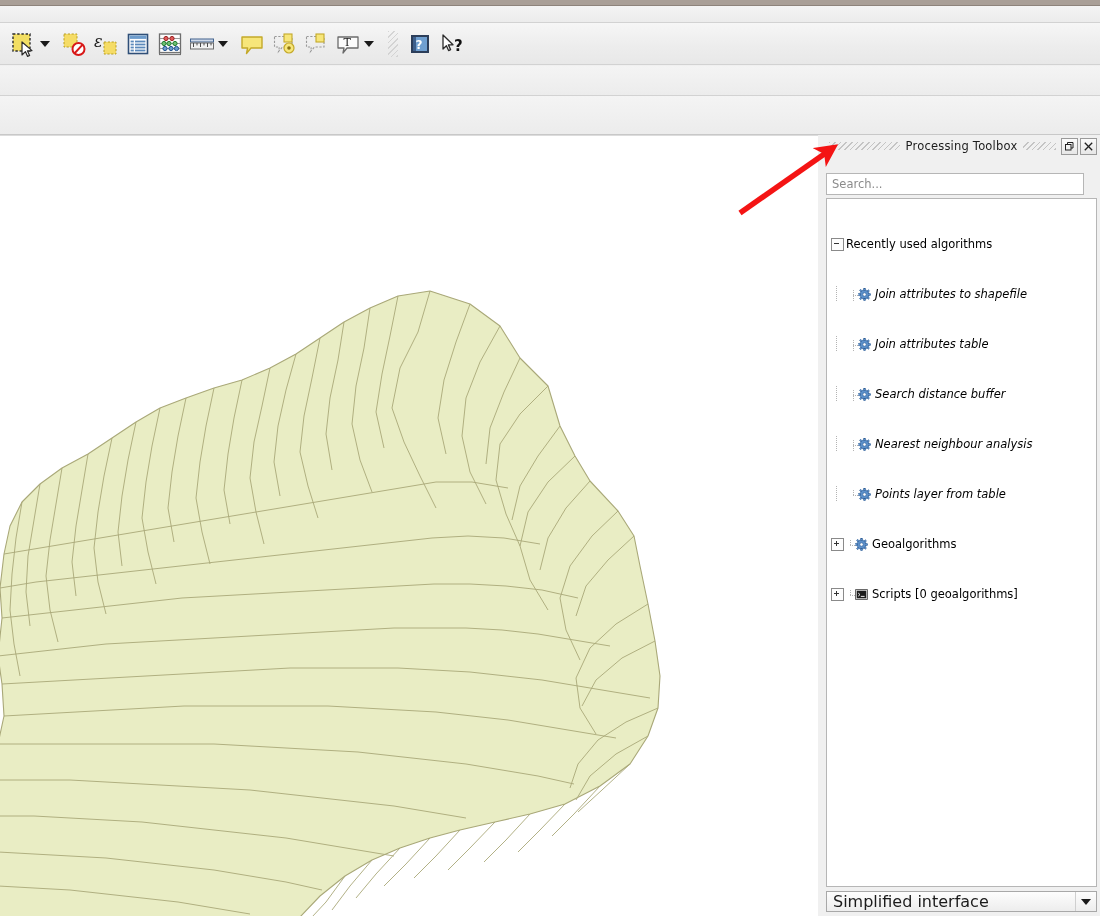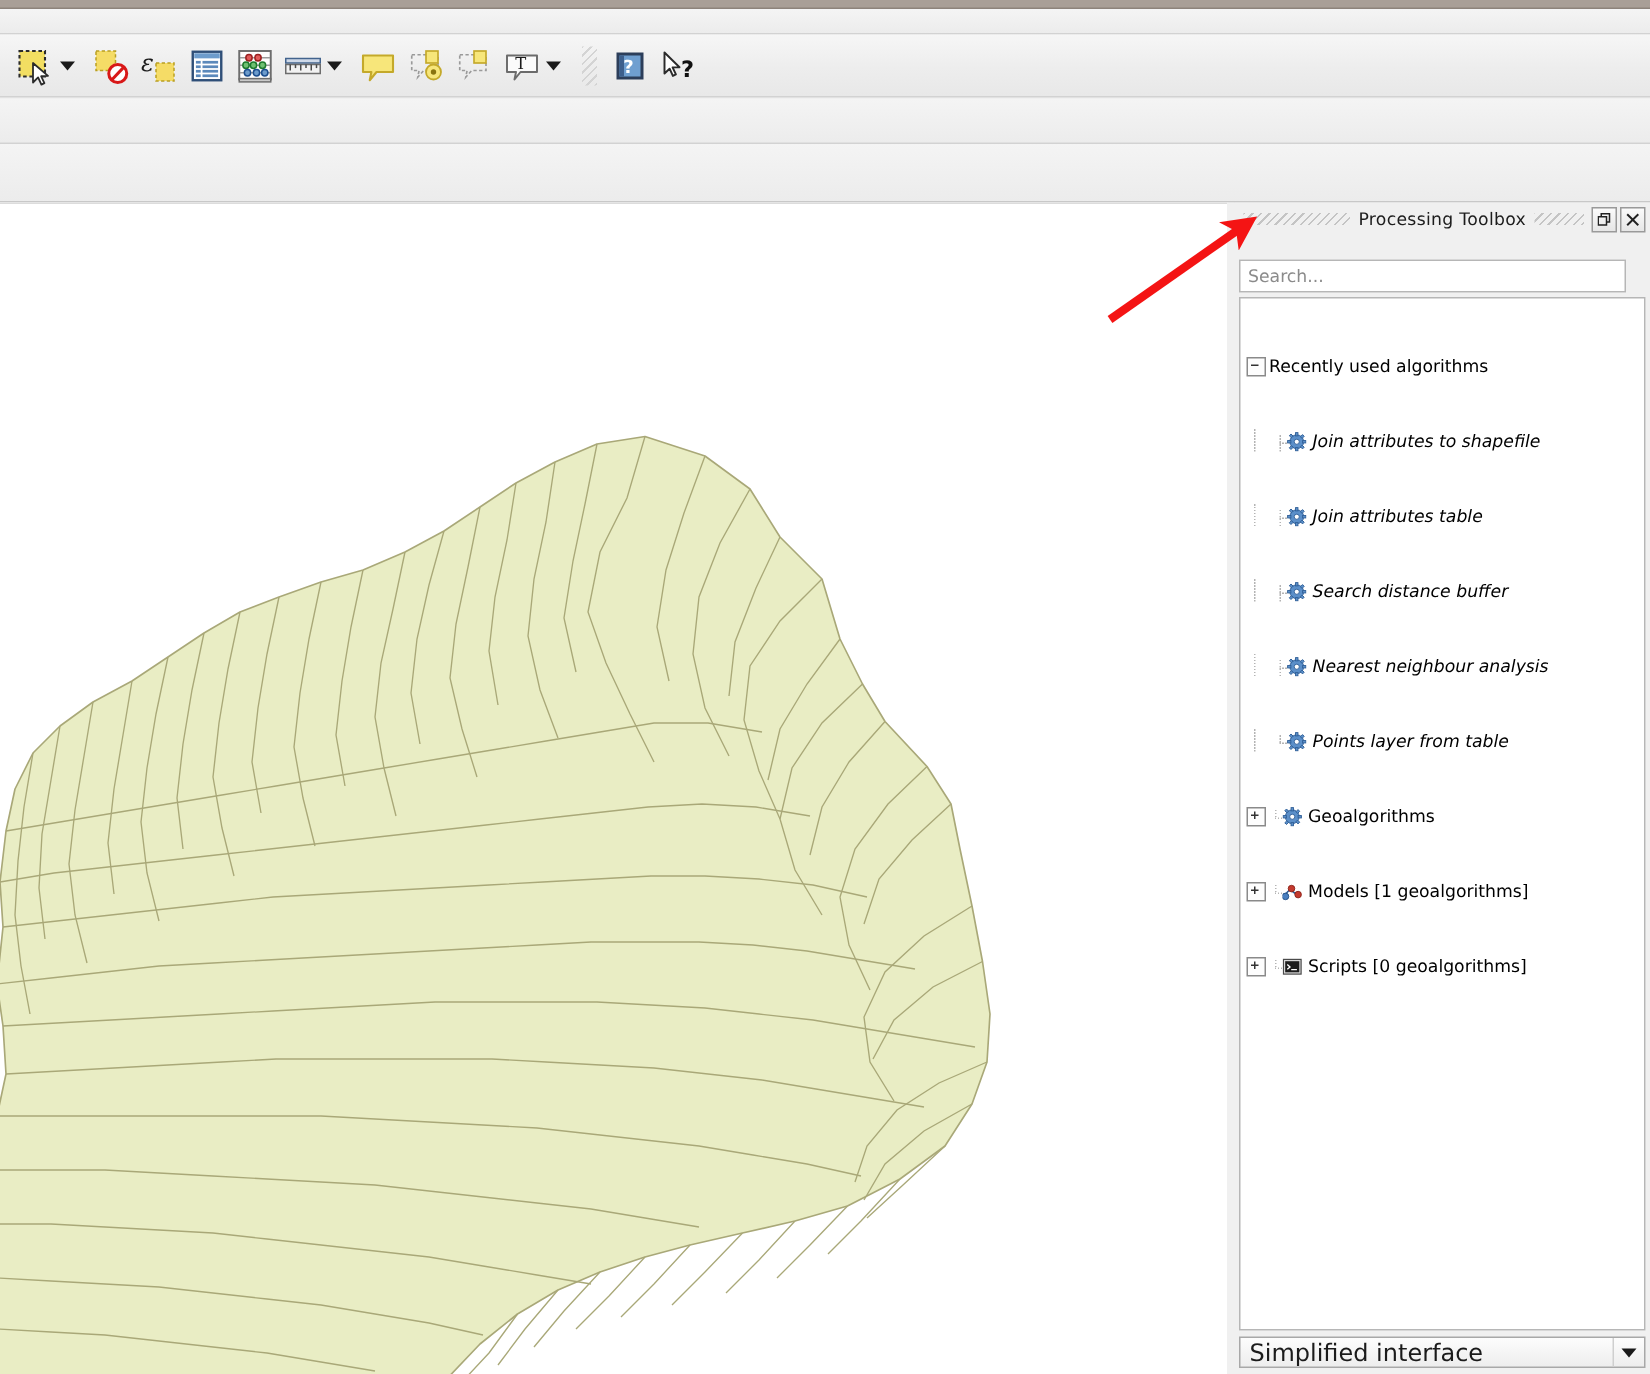--- a/index.html
+++ b/index.html
@@ -588,33 +588,20 @@
                 <rect x="9.2" y="9.2" width="2" height="1.6" transform="rotate(45 10.2 10)"></rect>
                 <rect x="9.2" y="2.2" width="2" height="1.6" transform="rotate(-45 10.2 3)"></rect>
                 <rect x="1.8" y="9.6" width="2" height="1.6" transform="rotate(-45 2.8 10.4)"></rect>
               </g>
               <circle cx="6.5" cy="6.5" r="1.7" fill="#ffffff" stroke="#2f5e96" stroke-width="0.6"></circle>
             </svg>
           </span>
           <span class="label">Geoalgorithms</span>
         </div>
 
-        <div class="row">
-          <span class="expander plus"></span>
-          <span class="tline last"></span>
-          <span class="ticon">
-            <svg width="13" height="13" viewBox="0 0 13 13">
-              <path d="M1 9 L5 5 L9 8" fill="none" stroke="#2f5e96" stroke-width="1.1"></path>
-              <circle cx="2" cy="9.6" r="2.2" fill="#4a7fc0" stroke="#244f85" stroke-width="0.6"></circle>
-              <circle cx="6" cy="4.4" r="2.2" fill="#c43a2e" stroke="#8a2218" stroke-width="0.6"></circle>
-              <circle cx="10.4" cy="8.4" r="2.2" fill="#c43a2e" stroke="#8a2218" stroke-width="0.6"></circle>
-            </svg>
-          </span>
-          <span class="label">Models [1 geoalgorithms]</span>
-        </div>
 
         <div class="row">
           <span class="expander plus"></span>
           <span class="tline last"></span>
           <span class="ticon">
             <svg width="13" height="13" viewBox="0 0 13 13">
               <rect x="0.6" y="1.6" width="11.8" height="9.8" fill="#d8d8d8" stroke="#4a4a4a" stroke-width="0.8"></rect>
               <rect x="1.8" y="2.8" width="9.4" height="7.4" fill="#1d1d1d"></rect>
               <path d="M3.2 5 L5 6.6 L3.2 8.2" fill="none" stroke="#ffffff" stroke-width="0.9"></path>
               <line x1="5.8" y1="8.4" x2="9.6" y2="8.4" stroke="#ffffff" stroke-width="0.9"></line>

